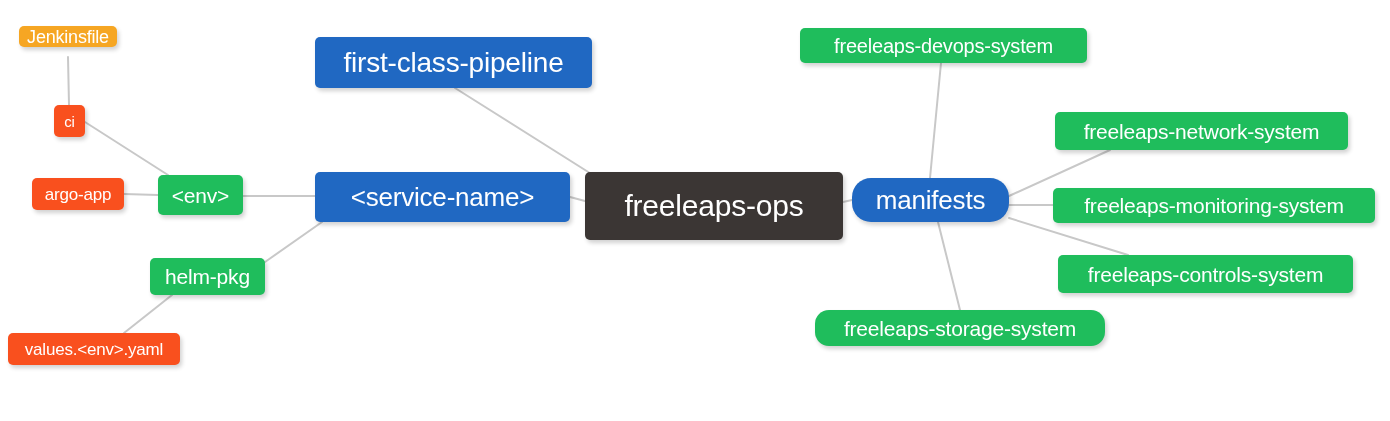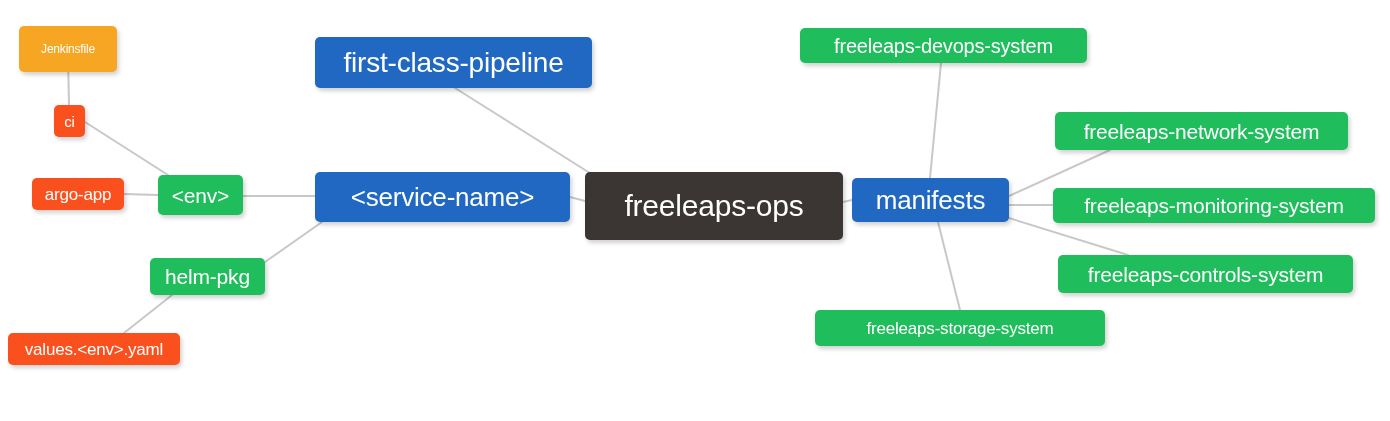--- a/index.html
+++ b/index.html
@@ -59,26 +59,26 @@
       <line x1="930" y1="178" x2="941" y2="63" stroke="#c8c8c8"></line>
       <line x1="1009" y1="196" x2="1110" y2="150" stroke="#c8c8c8"></line>
       <line x1="1009" y1="205" x2="1053" y2="205" stroke="#c8c8c8"></line>
       <line x1="1009" y1="218" x2="1128" y2="255" stroke="#c8c8c8"></line>
       <line x1="938" y1="222" x2="960" y2="310" stroke="#c8c8c8"></line>
     </svg>
   <div id="node-layer">
       <div class="node-rect" style="left: 585px; top: 172px; width: 258px; height: 68px; background: rgb(59, 54, 52); font-size: 30px;">freeleaps-ops</div>
       <div class="node-rect" style="left: 315px; top: 172px; width: 255px; height: 50px; background: rgb(32, 104, 194); font-size: 26px;">&lt;service-name&gt;</div>
       <div class="node-rect" style="left: 315px; top: 37px; width: 277px; height: 51px; background: rgb(32, 104, 194); font-size: 28px;">first-class-pipeline</div>
-      <div class="node-rect" style="left: 852px; top: 178px; width: 157px; height: 44px; background: rgb(32, 104, 194); font-size: 26px;">manifests</div>
+      <div class="node-rect" style="left: 852px; top: 178px; width: 157px; height: 44px; background: rgb(32, 104, 194); font-size: 26px; border-radius: 19px;">manifests</div>
       <div class="node-rect" style="left: 158px; top: 175px; width: 85px; height: 40px; background: rgb(31, 189, 92); font-size: 21px;">&lt;env&gt;</div>
       <div class="node-rect" style="left: 150px; top: 258px; width: 115px; height: 37px; background: rgb(31, 189, 92); font-size: 21px;">helm-pkg</div>
       <div class="node-rect" style="left: 32px; top: 178px; width: 92px; height: 32px; background: rgb(249, 80, 30); font-size: 17px;">argo-app</div>
       <div class="node-rect" style="left: 54px; top: 105px; width: 31px; height: 32px; background: rgb(249, 80, 30); font-size: 15px;">ci</div>
-      <div class="node-rect" style="left: 19px; top: 26px; width: 98px; height: 46px; background: rgb(246, 166, 35); font-size: 12px;">Jenkinsfile</div>
+      <div class="node-rect" style="left: 19px; top: 26px; width: 98px; height: 21px; background: rgb(246, 166, 35); font-size: 18px;">Jenkinsfile</div>
       <div class="node-rect" style="left: 8px; top: 333px; width: 172px; height: 32px; background: rgb(249, 80, 30); font-size: 17px;">values.&lt;env&gt;.yaml</div>
       <div class="node-rect" style="left: 800px; top: 28px; width: 287px; height: 35px; background: rgb(31, 189, 92); font-size: 20px;">freeleaps-devops-system</div>
       <div class="node-rect" style="left: 1055px; top: 112px; width: 293px; height: 38px; background: rgb(31, 189, 92); font-size: 21px; text-align: right;">freeleaps-network-system</div>
       <div class="node-rect" style="left: 1053px; top: 188px; width: 322px; height: 35px; background: rgb(31, 189, 92); font-size: 21px;">freeleaps-monitoring-system</div>
       <div class="node-rect" style="left: 1058px; top: 255px; width: 295px; height: 38px; background: rgb(31, 189, 92); font-size: 21px;">freeleaps-controls-system</div>
-      <div class="node-rect" style="left: 815px; top: 310px; width: 290px; height: 36px; background: rgb(31, 189, 92); font-size: 17px;">freeleaps-storage-system</div>
+      <div class="node-rect" style="left: 815px; top: 310px; width: 290px; height: 36px; background: rgb(31, 189, 92); font-size: 21px; border-radius: 14px;">freeleaps-storage-system</div>
     </div>
 </div>
 
 </body></html>

